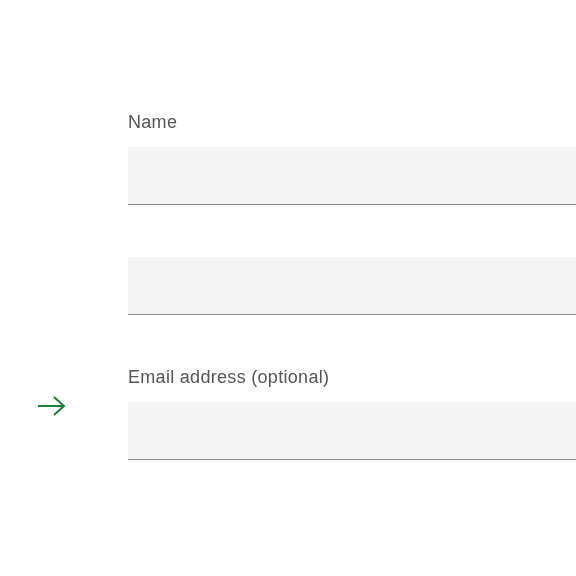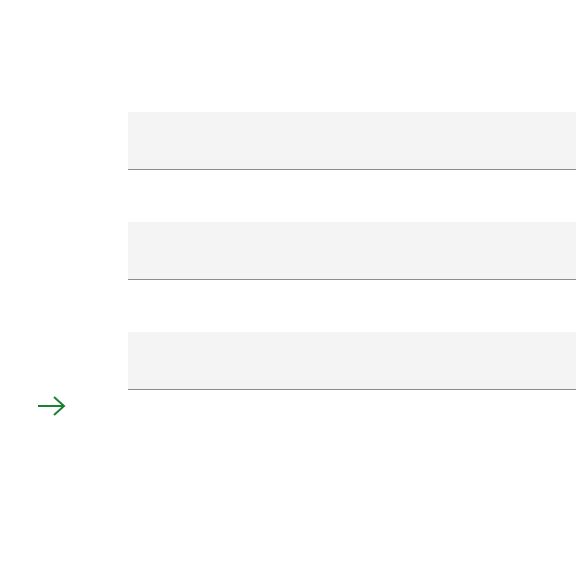--- a/index.html
+++ b/index.html
@@ -66,23 +66,25 @@
 
 <div class="arrow-marker">
   <svg width="32" height="24" viewBox="0 0 32 24">
     <line x1="2" y1="12" x2="28" y2="12"></line>
     <polyline points="18,3 28,12 18,21"></polyline>
   </svg>
 </div>
 
 <div class="form-container">
   <div class="field-group">
+    <label class="field-label">Name</label>
     <input type="text" class="field-input" value="" style="">
   </div>
 
   <div class="field-group">
     <input type="text" class="field-input" value="" style="">
   </div>
 
   <div class="field-group last">
+    <label class="field-label">Email address (optional)</label>
     <input type="text" class="field-input" value="" style="">
   </div>
 </div>
 
 </body></html>

